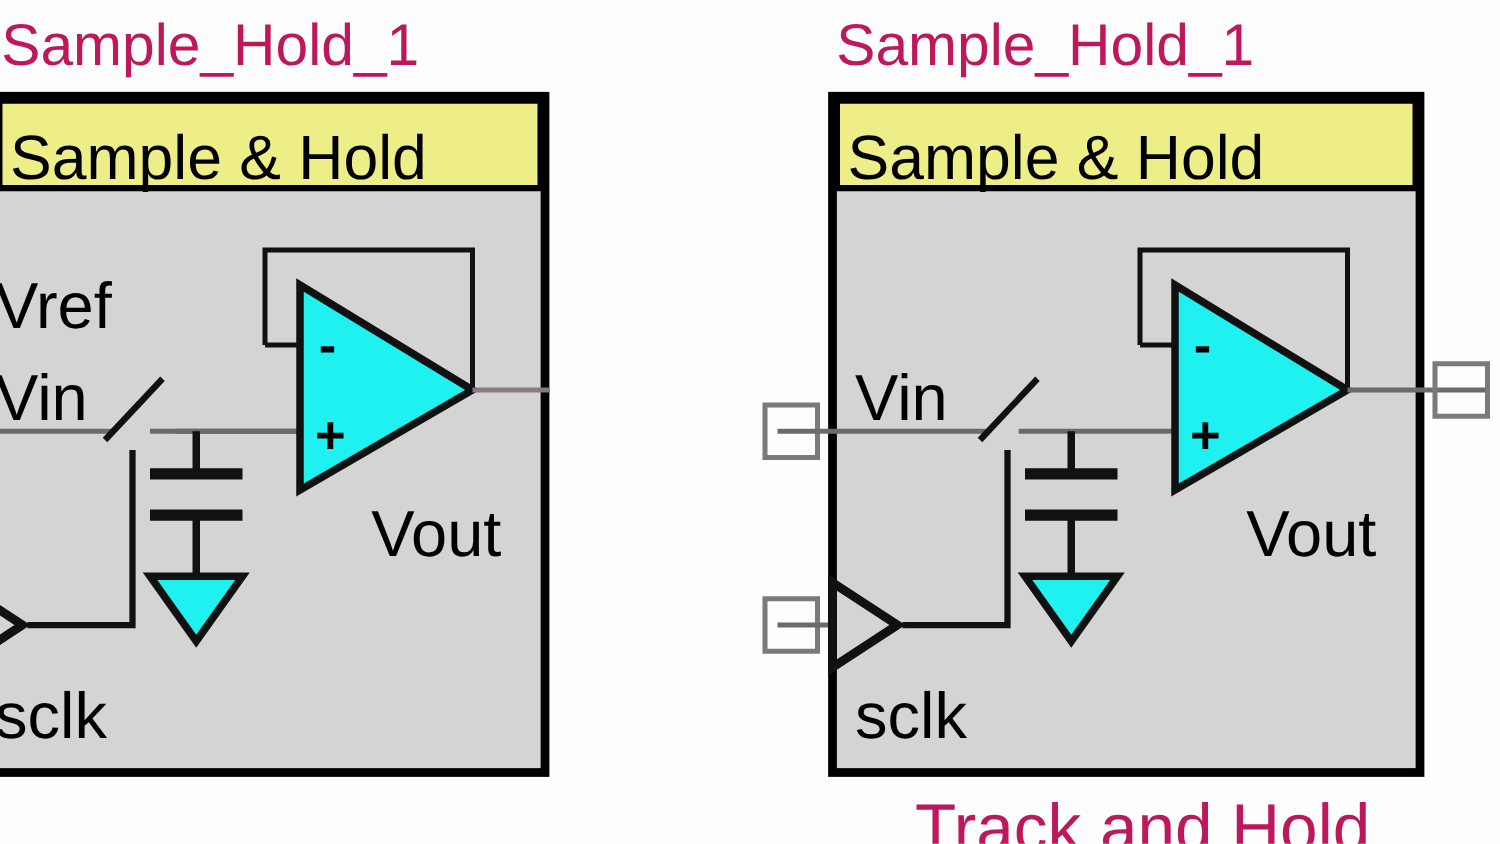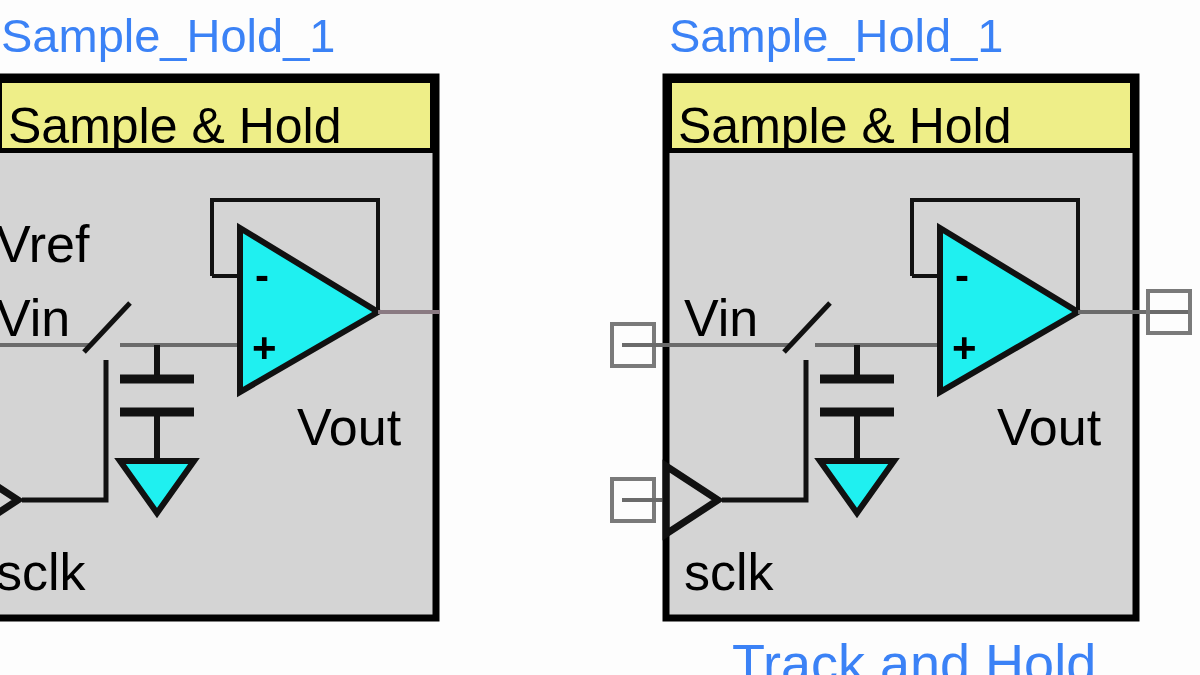--- a/index.html
+++ b/index.html
@@ -1,20 +1,20 @@
 <!DOCTYPE html>
 <html><head>
 <meta charset="utf-8">
 <style>
   html,body{margin:0;padding:0;background:#fdfdfd;}
   body{width:1200px;height:675px;overflow:hidden;
        font-family:"Liberation Sans","DejaVu Sans",sans-serif;}
   #stage{position:relative;width:1200px;height:675px;background:#fdfdfd;}
   .blk{position:absolute;}
-  .blk-title{position:absolute;color:#3b82f6;font-weight:400;white-space:nowrap;}
+  .blk-title{position:absolute;color:#be185d;font-weight:400;white-space:nowrap;}
   svg{display:block;}
   .txt{font-family:"Liberation Sans","DejaVu Sans",sans-serif;fill:#000;}
 </style>
 </head>
 <body>
 
 <div id="stage">
 
   <div class="blk" style="left:-200px;top:0;width:640px;height:675px;">
 

